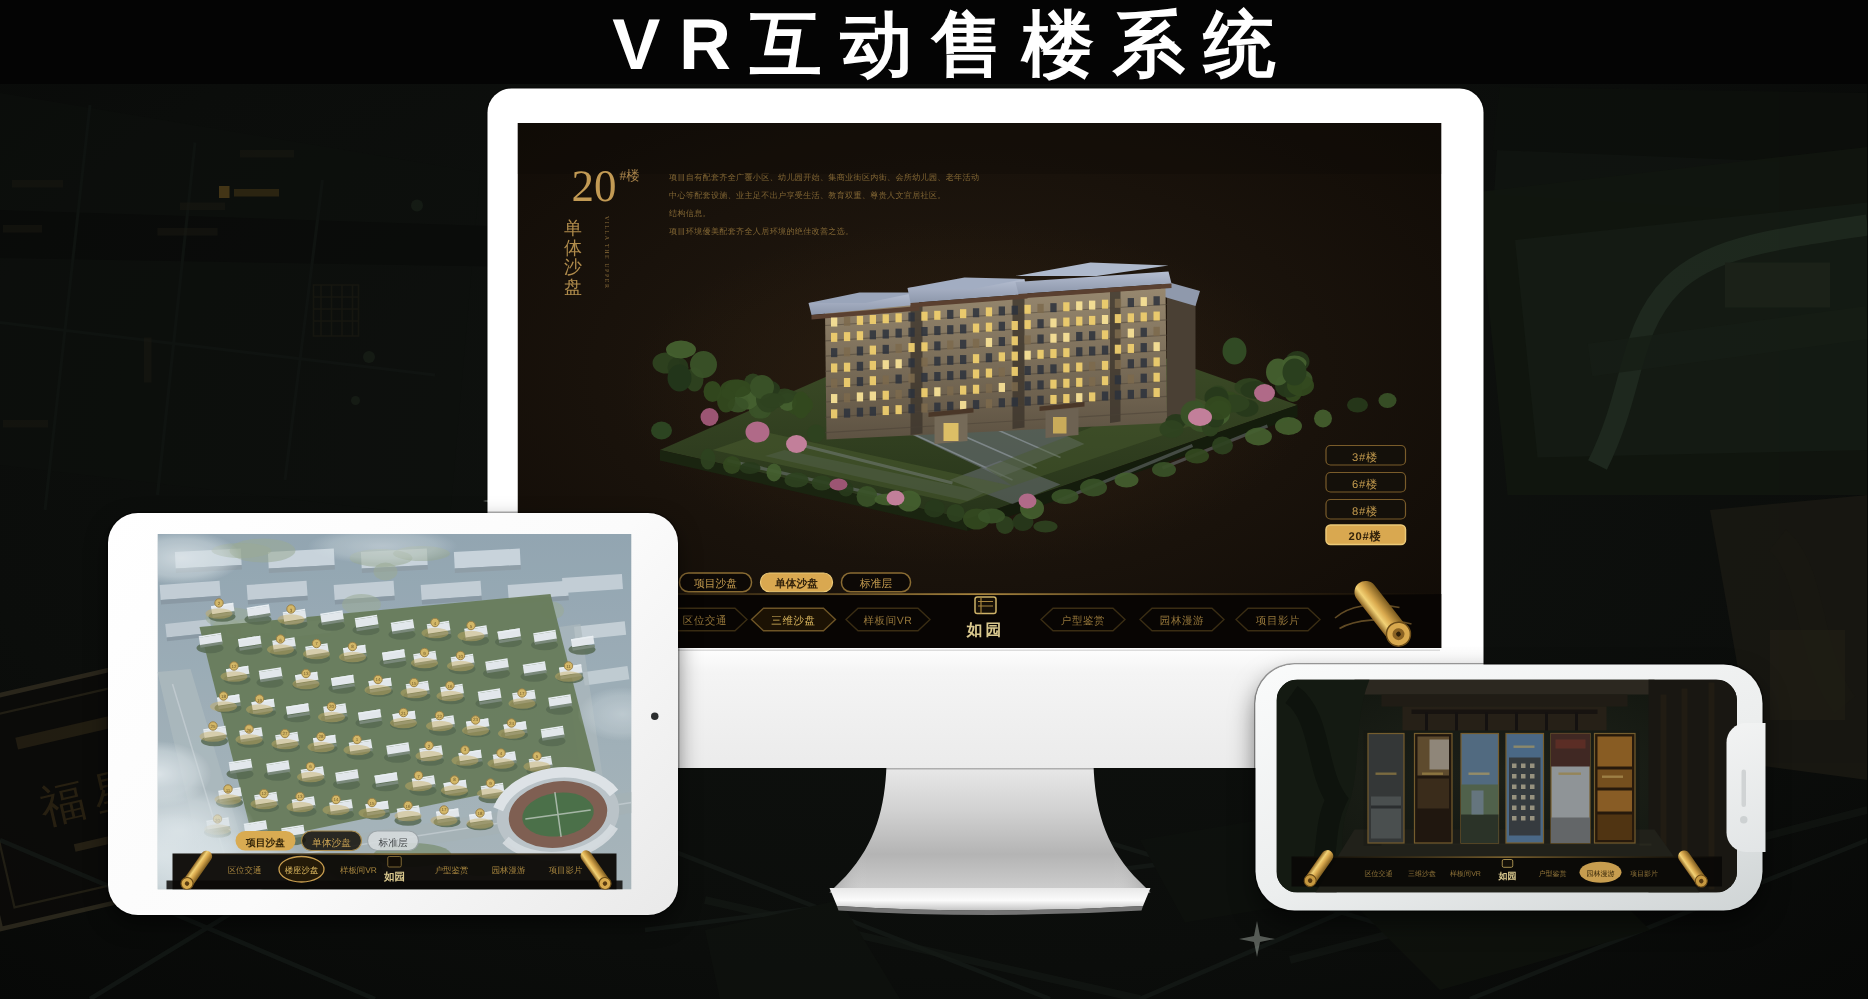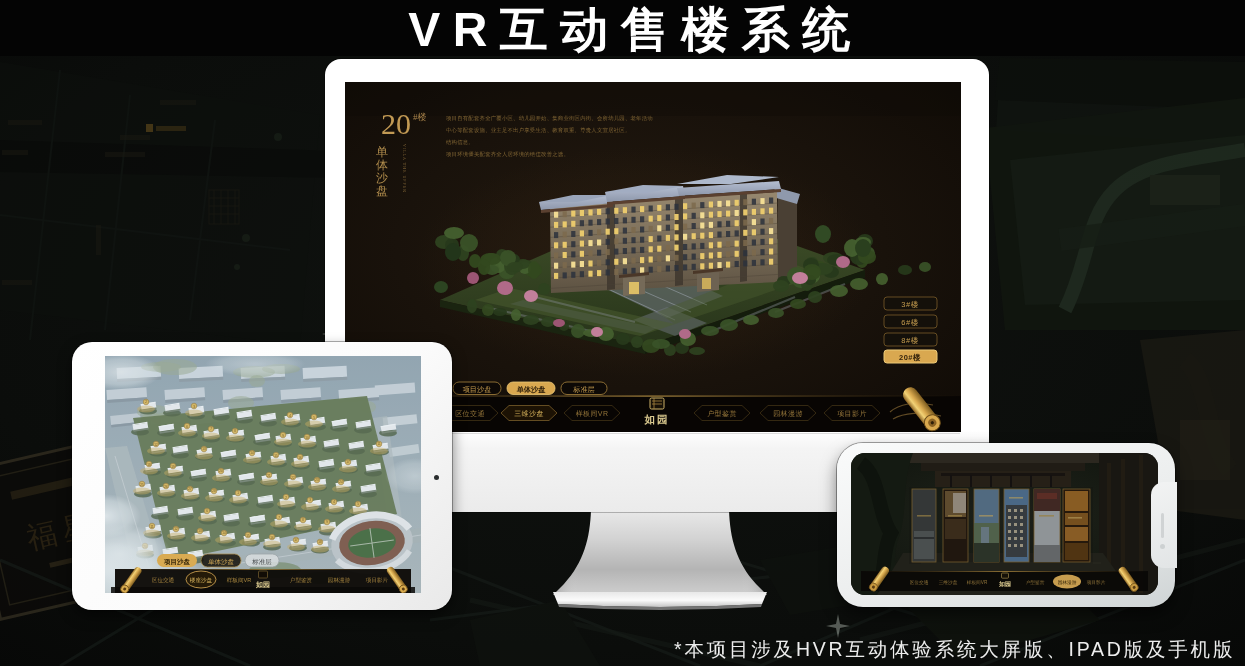--- a/index.html
+++ b/index.html
@@ -1505,14 +1505,13 @@
       </g>
 
 </svg>
 
 <div class="abs" style="left:1151px;top:482px;width:26px;height:86px;background:linear-gradient(160deg,#f2f3f3,#e2e5e6);border-radius:13px 0 0 13px;"></div>
 
 <div class="abs" style="left:1161px;top:513px;width:3px;height:25px;border-radius:2px;background:#d0d3d4;"></div>
 
 <div class="abs" style="left:1160px;top:544px;width:5px;height:5px;border-radius:50%;background:#cdd1d2;"></div>
 
-<div class="abs" style="left:674px;top:636px;font-size:19.5px;color:#ededed;letter-spacing:2.8px;white-space:nowrap;">*本项目涉及HVR互动体验系统大屏版、IPAD版及手机版</div>
 
 </div>
 </body></html>

